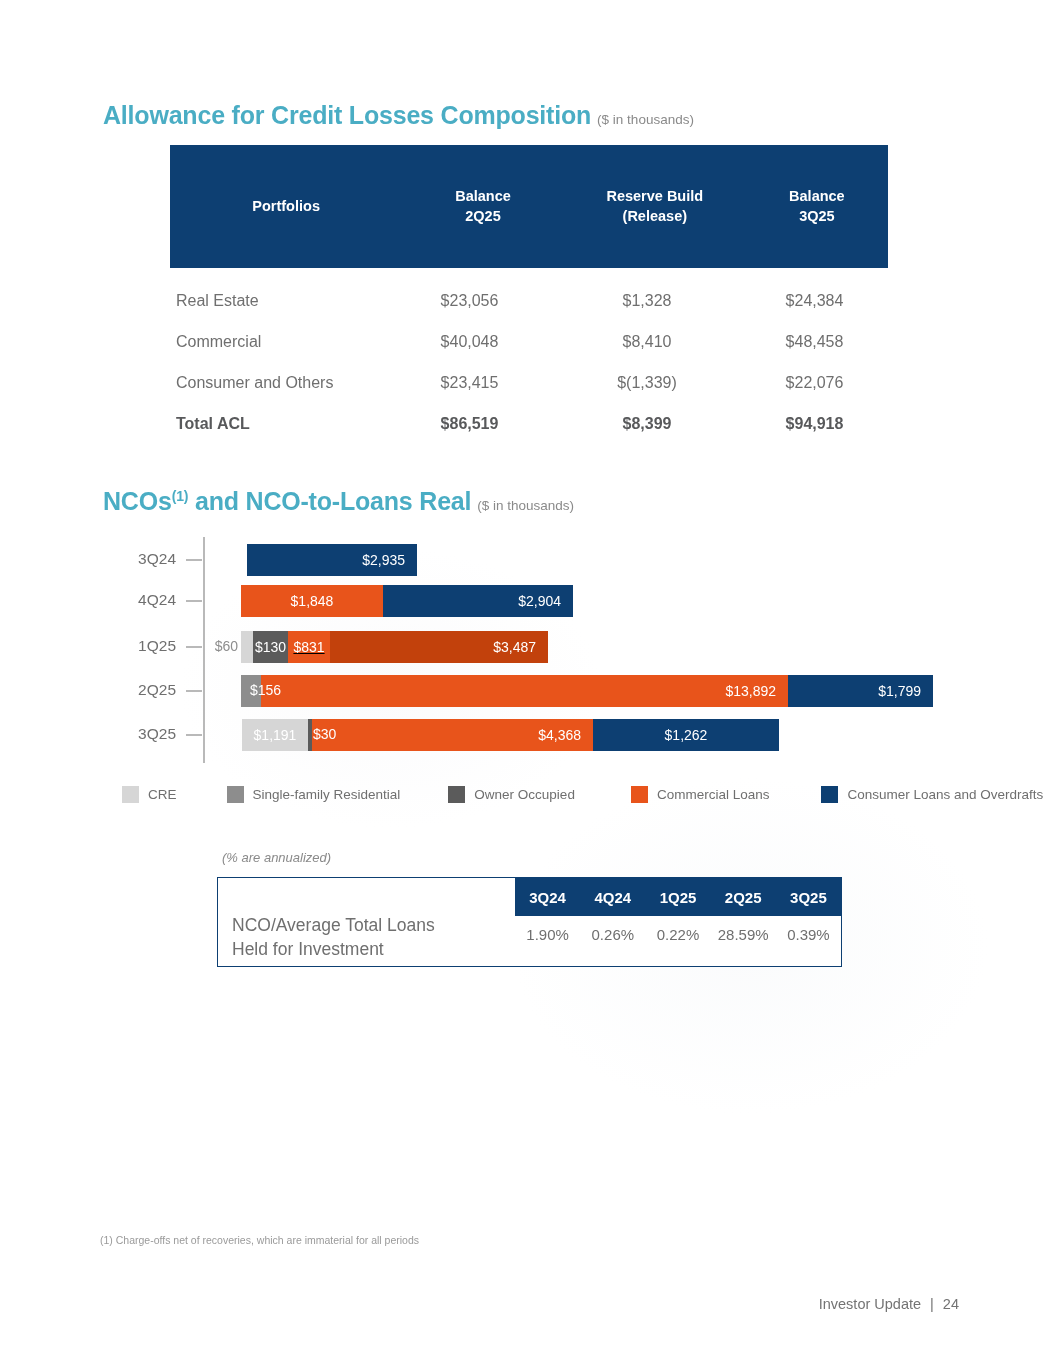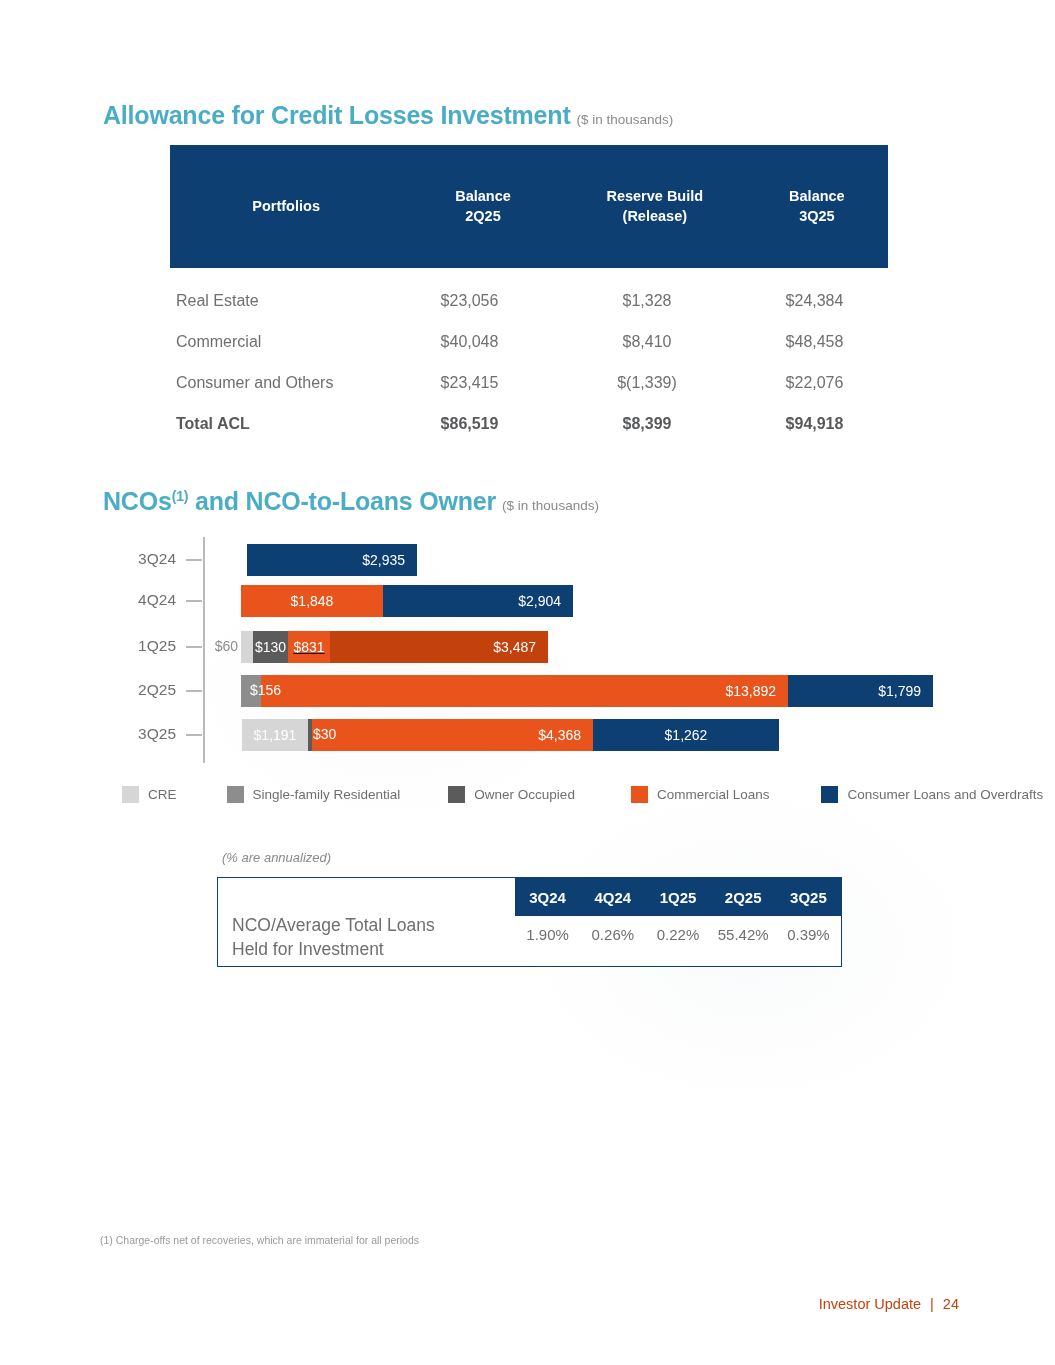--- a/index.html
+++ b/index.html
@@ -243,36 +243,36 @@
     position: absolute;
     left: 100px;
     top: 1234px;
     color: #9a9a9a;
     font-size: 10.5px;
   }
   .footer {
     position: absolute;
     right: 96px;
     top: 1296px;
-    color: #c2410c;
+    color: #737373;
     font-size: 14.5px;
     white-space: nowrap;
     margin-left: 12px;
   }
   .footer .sep { margin: 0 9px; }
 </style>
 </head>
 <body>
 
 <div class="bg-map"></div>
 
 <div class="slide">
 
   <div class="section-title" id="title-acl">
-    <span>Allowance for Credit Losses Investment</span><span class="units">($ in thousands)</span>
+    <span>Allowance for Credit Losses Composition</span><span class="units">($ in thousands)</span>
   </div>
 
   <div class="acl-table">
     <div class="acl-head">
       <div class="cell c0">
         <div>Portfolios</div>
       </div>
       <div class="cell c1">
         <div>Balance</div>
         <div>2Q25</div>
@@ -307,21 +307,21 @@
     </div>
     <div class="acl-row total">
       <div class="cell c0">Total ACL</div>
       <div class="cell c1">$86,519</div>
       <div class="cell c2">$8,399</div>
       <div class="cell c3">$94,918</div>
     </div>
   </div>
 
   <div class="section-title" id="title-ncos">
-    <span>NCOs</span><span class="sup">(1)</span><span> and NCO-to-Loans Owner</span><span class="units">($ in thousands)</span>
+    <span>NCOs</span><span class="sup">(1)</span><span> and NCO-to-Loans Real</span><span class="units">($ in thousands)</span>
   </div>
 
   <div class="chart">
     <div class="axis-line"></div>
     <div id="chart-rows">
         <div class="tick" style="top: 26.25px;"></div>
         <div class="cat-label" style="top: 17px;">3Q24</div>
         <div class="bar-row" style="top: 11px; left: 247px;">
           <div class="seg label-right" style="width: 170px; background: rgb(13, 63, 114);">
             <span class="lbl" style="color: rgb(255, 255, 255);">$2,935</span>
@@ -416,21 +416,21 @@
         <div class="qh">3Q25</div>
       </div>
     <div class="ratio-label">
       <div>NCO/Average Total Loans</div>
       <div>Held for Investment</div>
     </div>
     <div class="ratio-values">
         <div class="rv">1.90%</div>
         <div class="rv">0.26%</div>
         <div class="rv">0.22%</div>
-        <div class="rv">55.42%</div>
+        <div class="rv">28.59%</div>
         <div class="rv">0.39%</div>
       </div>
   </div>
 
   <div class="footnote">(1) Charge-offs net of recoveries, which are immaterial for all periods</div>
   <div class="footer">
     <span>Investor Update</span><span class="sep">|</span><span>24</span>
   </div>
 
 </div>

